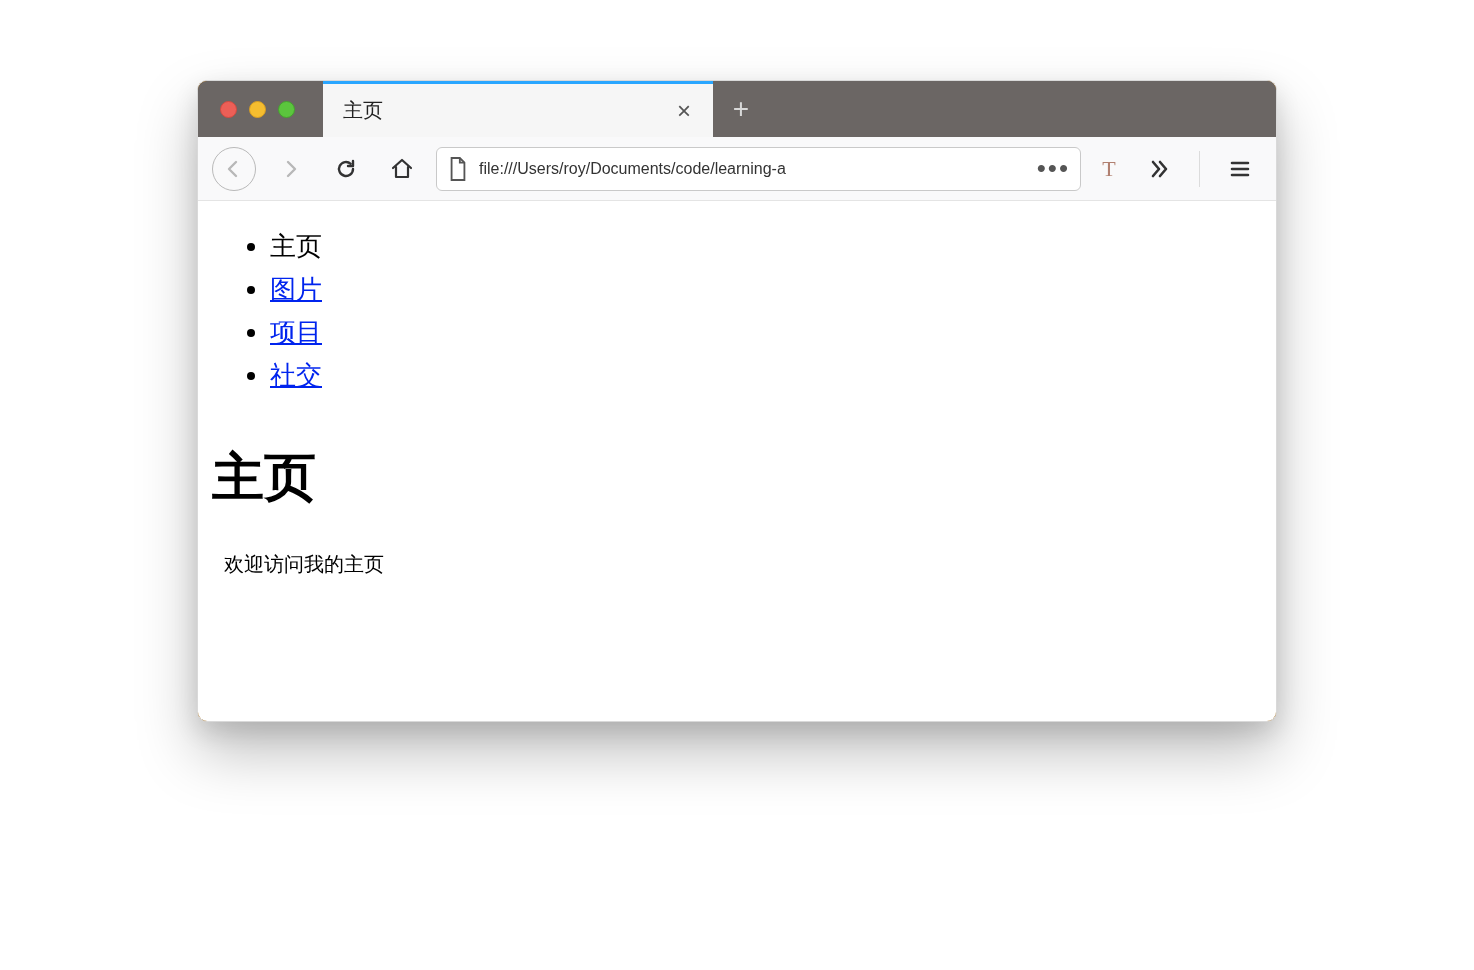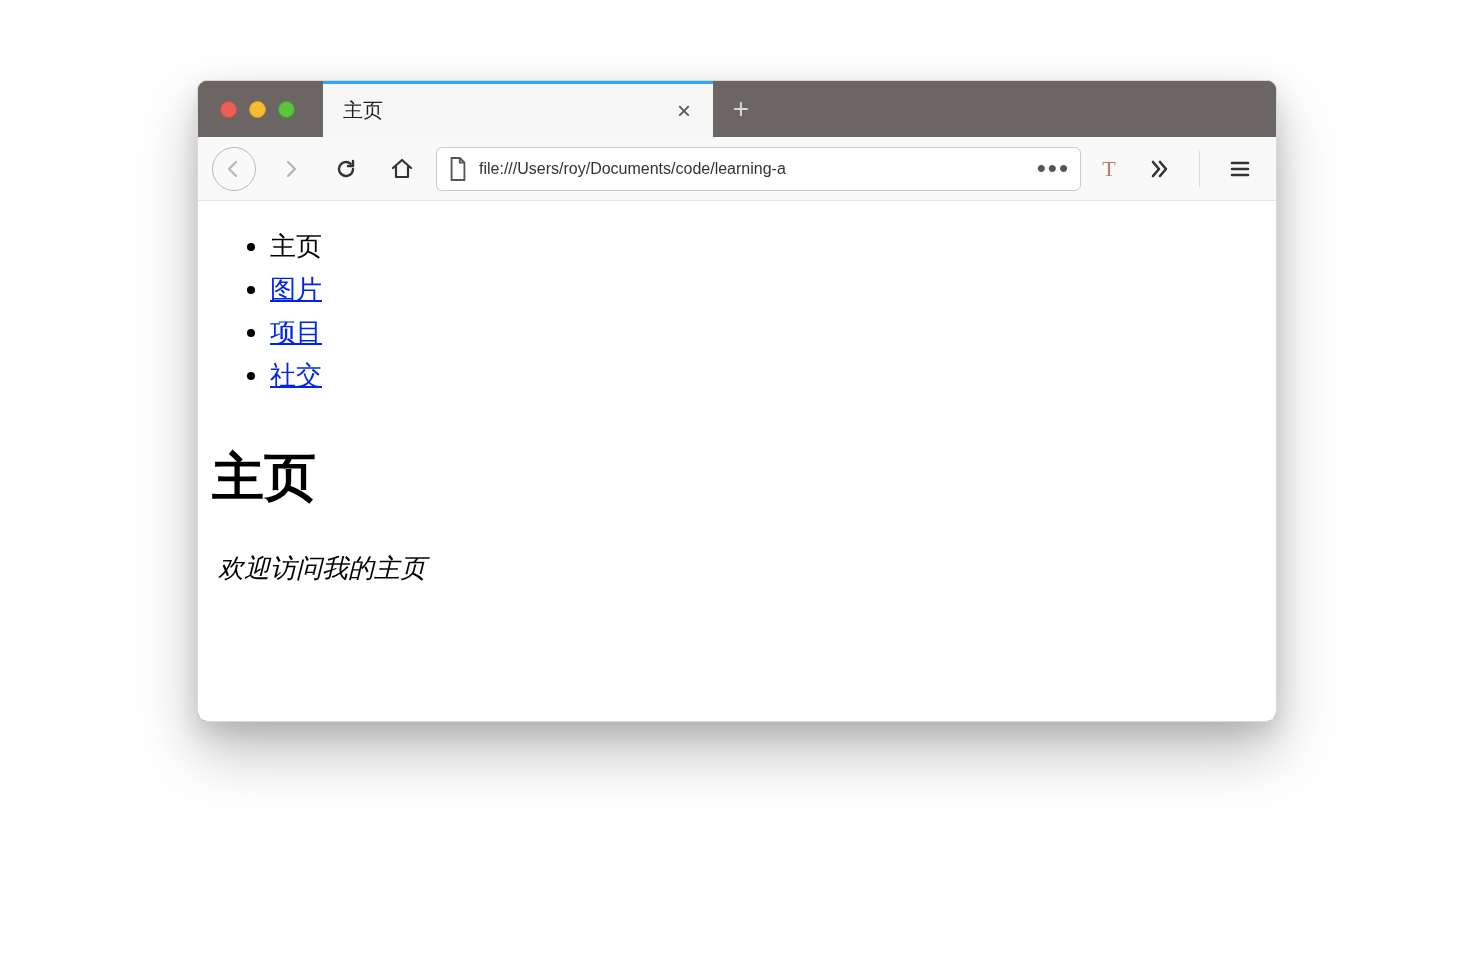--- a/index.html
+++ b/index.html
@@ -165,23 +165,22 @@
   }
   .page ul li a {
     color: #0024ee;
   }
   .page h1 {
     font-size: 52px;
     font-weight: 700;
     margin: 48px 0 38px 0;
   }
   .page p {
-    margin: 6px;
-    font-size: 26px;
-    font-style: italic;
+    margin: 12px;
+    font-size: 20px;
   }
 </style>
 </head>
 <body>
 
 <div class="window">
 
   <div class="titlebar">
     <div class="traffic-lights">
       <div class="tl red"></div>

